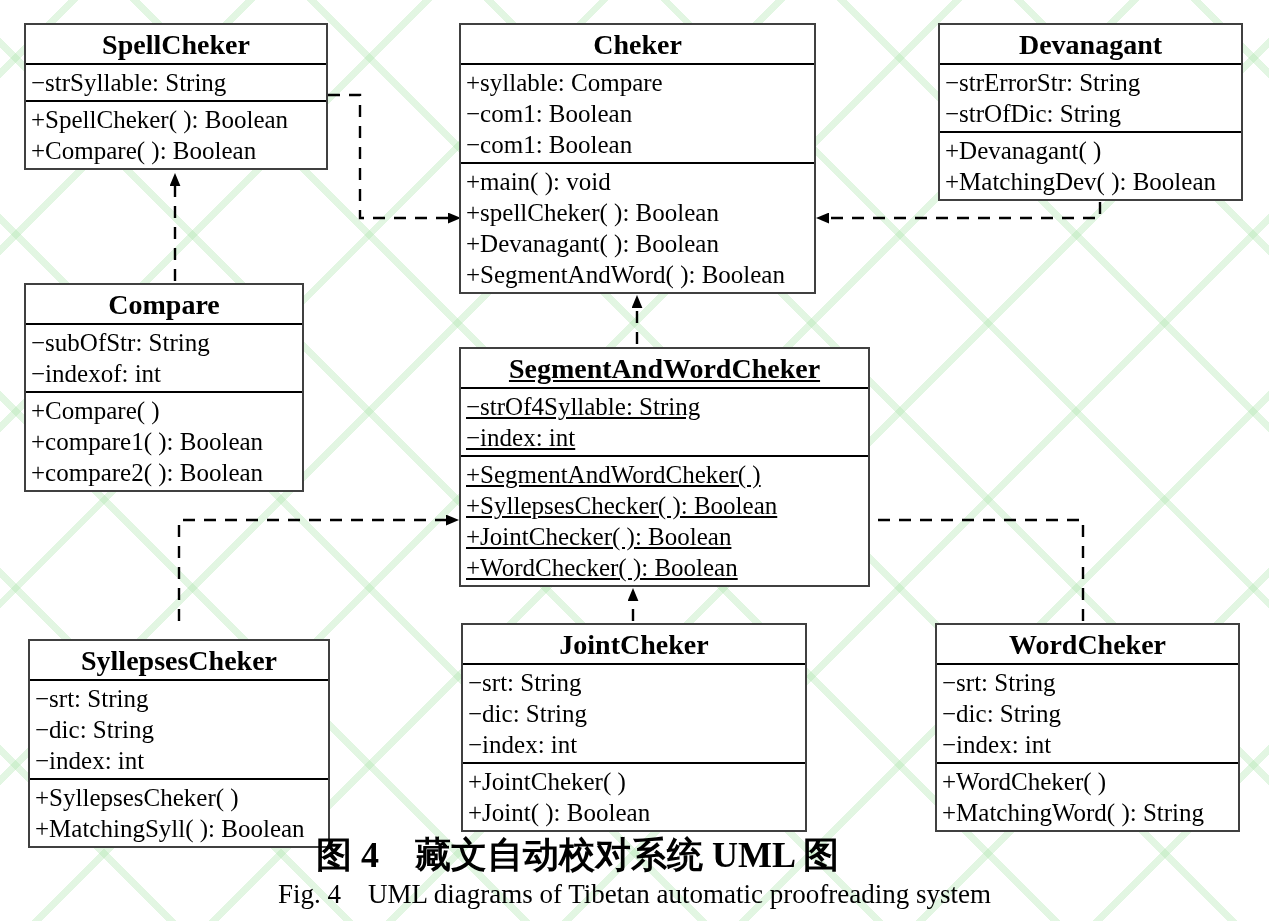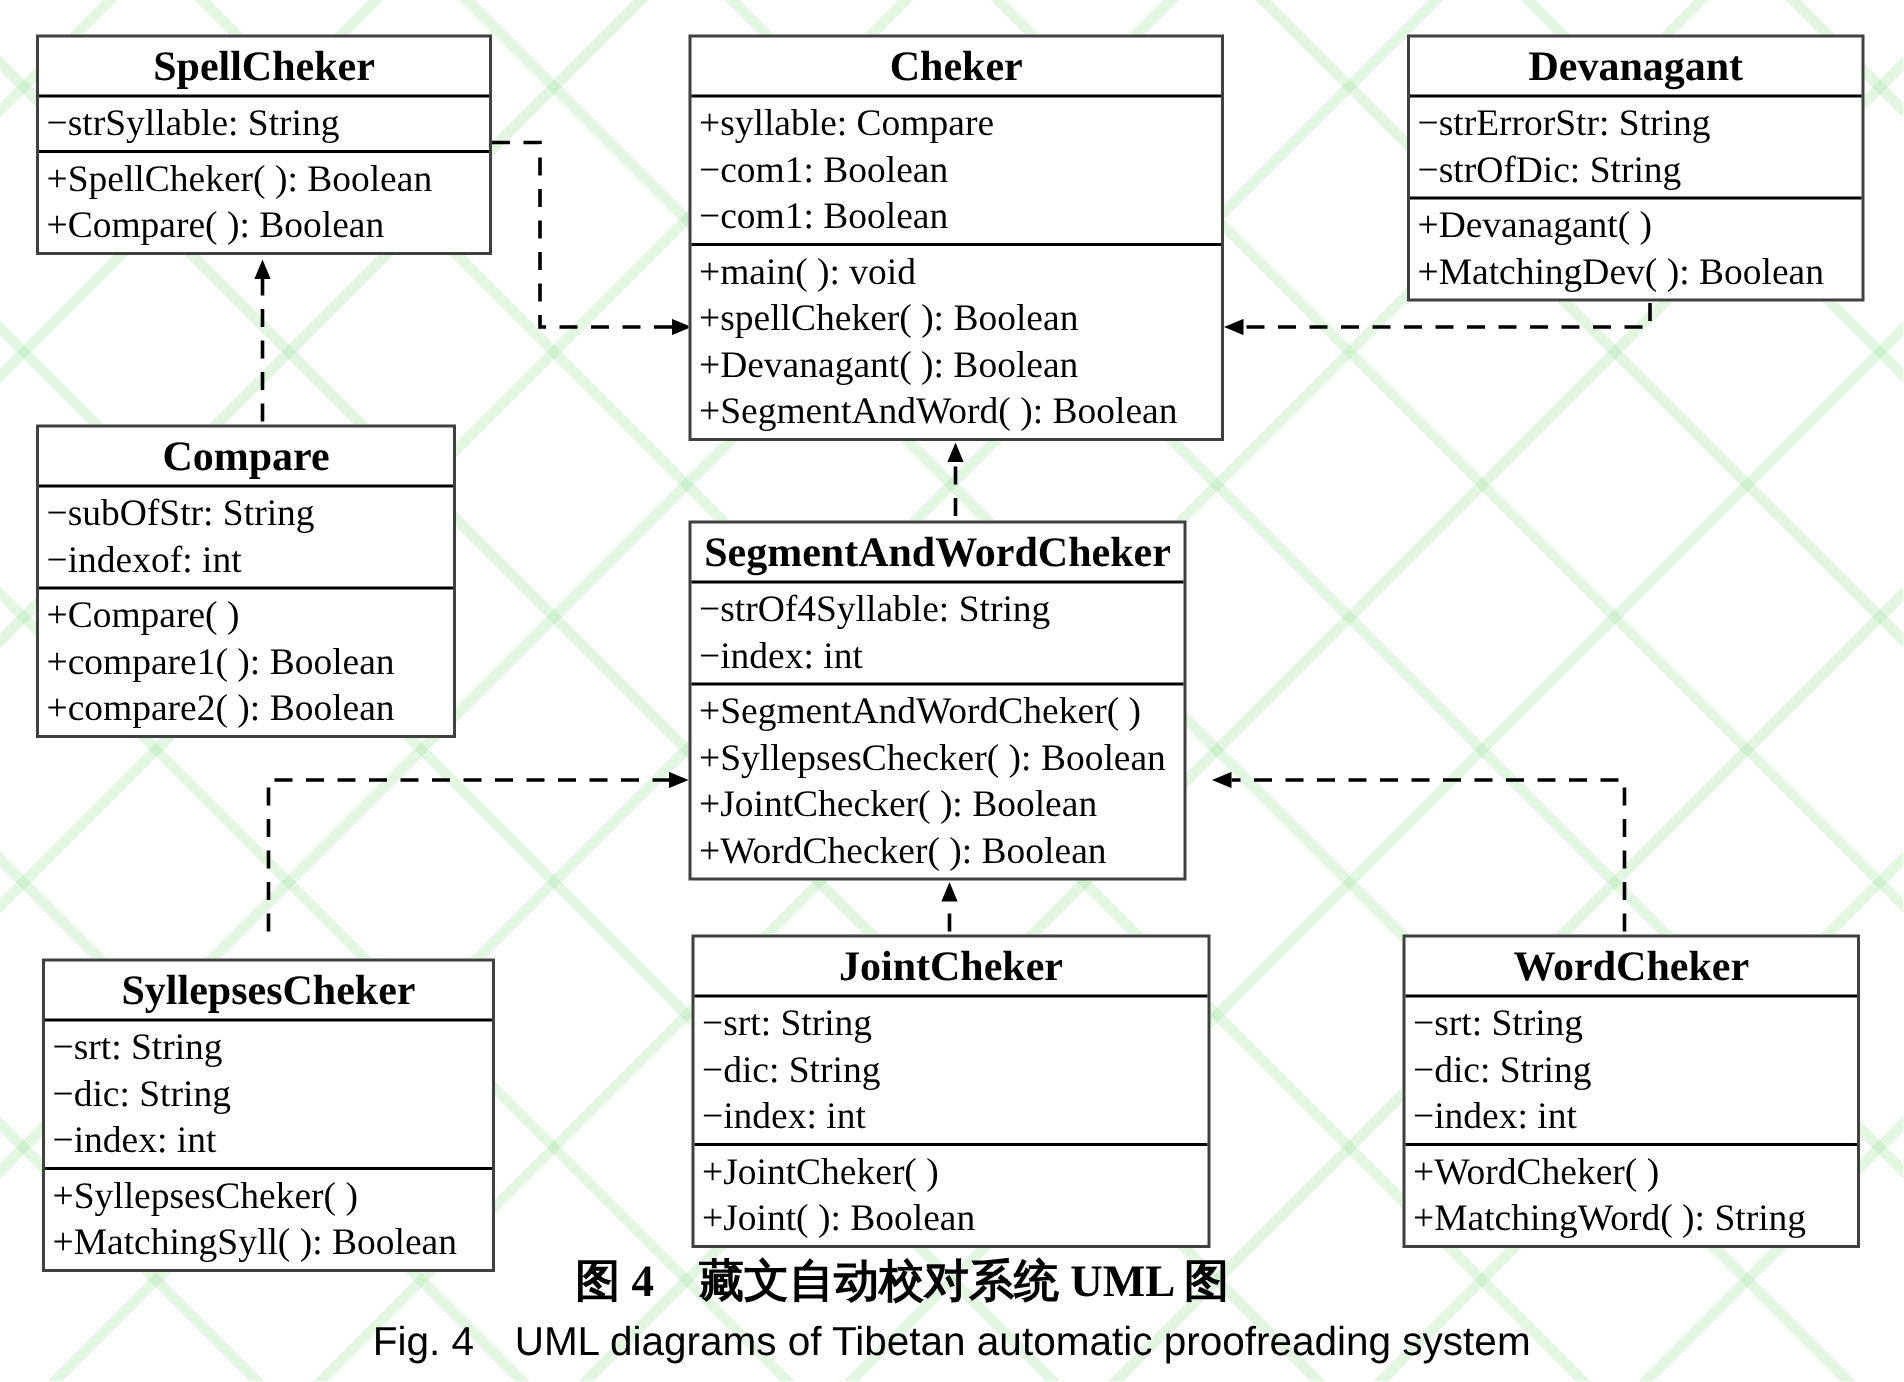--- a/index.html
+++ b/index.html
@@ -19,26 +19,26 @@
   .uml-title{
     font-weight:bold;text-align:center;font-size:28px;line-height:33px;
     padding:3px 2px 2px;border-bottom:2px solid #000;white-space:nowrap;
   }
   .uml-section{padding:2px 5px 2px;border-bottom:2px solid #000;}
   .uml-section:last-child{border-bottom:none;}
   .uml-member{font-size:25px;line-height:31px;white-space:nowrap;}
   svg.connectors{position:absolute;left:0;top:0;pointer-events:none;}
   .caption-zh{
     position:absolute;left:0;top:838px;width:1155px;text-align:center;
-    font-weight:bold;font-size:30px;line-height:34px;
-    font-family:"Liberation Serif","DejaVu Sans",serif;white-space:nowrap;padding-left:24px;
+    font-weight:bold;font-size:36px;line-height:34px;
+    font-family:"Liberation Serif","DejaVu Sans",serif;white-space:nowrap;
   }
   .caption-en{
     position:absolute;left:0;top:878px;width:1269px;text-align:center;
-    font-size:27px;line-height:32px;font-family:Liberation Sans, sans-serif;white-space:nowrap;
+    font-size:27px;line-height:32px;font-family:Liberation Serif, serif;white-space:nowrap;
   }
 </style>
 </head>
 <body>
 
 <div class="watermark"></div>
 
 <svg class="connectors" width="1269" height="921" viewBox="0 0 1269 921">
   <defs>
     <marker id="arrowhead" viewBox="0 0 12 10" refX="0" refY="5" markerWidth="13" markerHeight="11" orient="auto" markerUnits="userSpaceOnUse">
@@ -98,21 +98,21 @@
     <div class="uml-member">−subOfStr: String</div>
     <div class="uml-member">−indexof: int</div>
   </div>
   <div class="uml-section">
     <div class="uml-member">+Compare( )</div>
     <div class="uml-member">+compare1( ): Boolean</div>
     <div class="uml-member">+compare2( ): Boolean</div>
   </div>
 </div>
 
-<div class="uml-class" style="left:459px;top:347px;width:332px;">
+<div class="uml-class" style="left:459px;top:347px;width:411px;text-decoration:underline;">
   <div class="uml-title">SegmentAndWordCheker</div>
   <div class="uml-section">
     <div class="uml-member">−strOf4Syllable: String</div>
     <div class="uml-member">−index: int</div>
   </div>
   <div class="uml-section">
     <div class="uml-member">+SegmentAndWordCheker( )</div>
     <div class="uml-member">+SyllepsesChecker( ): Boolean</div>
     <div class="uml-member">+JointChecker( ): Boolean</div>
     <div class="uml-member">+WordChecker( ): Boolean</div>

